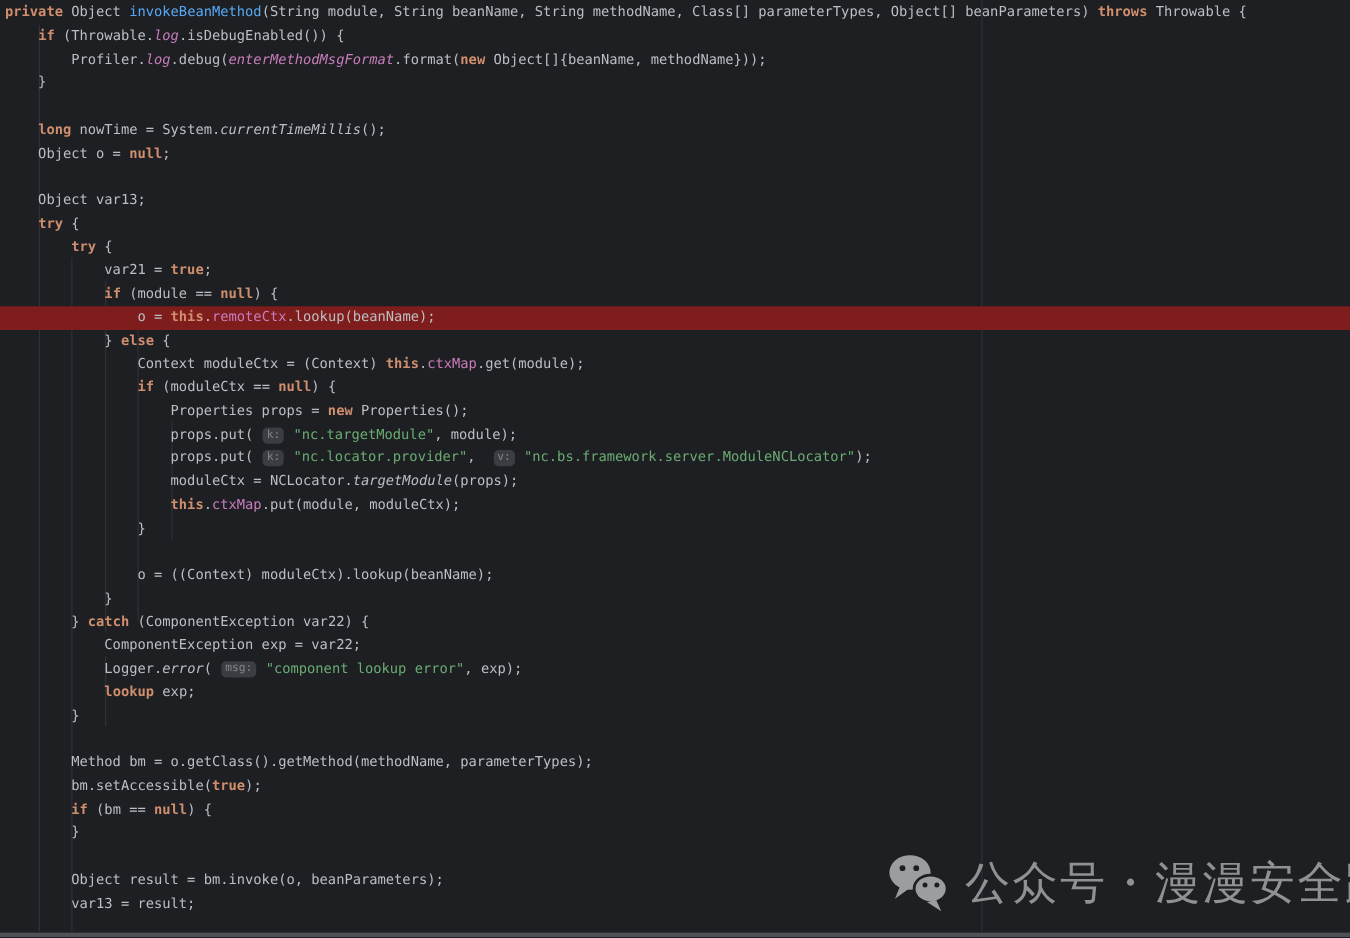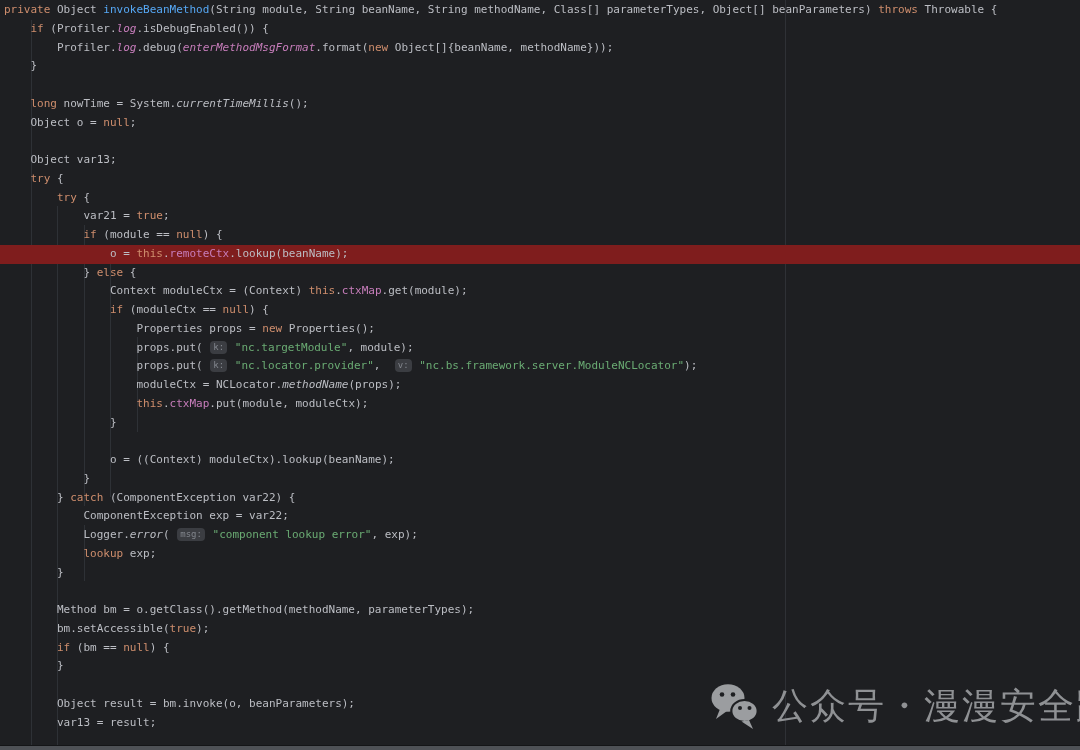--- a/index.html
+++ b/index.html
@@ -42,21 +42,21 @@
     line-height: 18.75px;
     white-space: pre;
   }
   .line span { white-space: pre; }
   .line.caret {
     background: #7f1d1d;
     margin-left: -4px;
     padding-left: 4px;
     width: 1080px;
   }
-  .t-kw     { color: #cf8e6d; }
+  .t-kw     { color: #cf8e6d; font-weight: bold; }
   .t-decl   { color: #56a8f5; }
   .t-field  { color: #c77dbb; }
   .t-sfield { color: #c77dbb; font-style: italic; margin-top: 39px; }
   .t-smethod{ color: #bcbec4; font-style: italic; }
   .t-str    { color: #6aab73; }
   .t-txt    { color: #bcbec4; }
   .t-hint {
     display: inline-block;
     background: #3b3d42;
     color: #82868d;
@@ -102,40 +102,40 @@
 
   <div class="iguide" style="left:31px;  top:20px;  height:726px;"></div>
   <div class="iguide" style="left:57px;  top:206px; height:540px;"></div>
   <div class="iguide" style="left:84px;  top:225px; height:281px;"></div>
   <div class="iguide" style="left:84px;  top:525px; height:56px;"></div>
   <div class="iguide" style="left:110px; top:262px; height:235px;"></div>
   <div class="iguide" style="left:137px; top:337px; height:95px;"></div>
 
   <div class="code" id="code">
       <div class="line"><span class="t-kw">private</span><span class="t-txt"> Object </span><span class="t-decl">invokeBeanMethod</span><span class="t-txt">(String module, String beanName, String methodName, Class[] parameterTypes, Object[] beanParameters) </span><span class="t-kw">throws</span><span class="t-txt"> Throwable {</span></div>
-      <div class="line"><span class="t-txt">    </span><span class="t-kw">if</span><span class="t-txt"> (Profiler.</span><span class="t-sfield">log</span><span class="t-txt">.isDebugEnabled()) {</span></div>
+      <div class="line"><span class="t-txt">    </span><span class="t-kw">if</span><span class="t-txt"> (Throwable.</span><span class="t-sfield">log</span><span class="t-txt">.isDebugEnabled()) {</span></div>
       <div class="line"><span class="t-txt">        Profiler.</span><span class="t-sfield">log</span><span class="t-txt">.debug(</span><span class="t-sfield">enterMethodMsgFormat</span><span class="t-txt">.format(</span><span class="t-kw">new</span><span class="t-txt"> Object[]{beanName, methodName}));</span></div>
       <div class="line"><span class="t-txt">    }</span></div>
       <div class="line"></div>
       <div class="line"><span class="t-txt">    </span><span class="t-kw">long</span><span class="t-txt"> nowTime = System.</span><span class="t-smethod">currentTimeMillis</span><span class="t-txt">();</span></div>
       <div class="line"><span class="t-txt">    Object o = </span><span class="t-kw">null</span><span class="t-txt">;</span></div>
       <div class="line"></div>
       <div class="line"><span class="t-txt">    Object var13;</span></div>
       <div class="line"><span class="t-txt">    </span><span class="t-kw">try</span><span class="t-txt"> {</span></div>
       <div class="line"><span class="t-txt">        </span><span class="t-kw">try</span><span class="t-txt"> {</span></div>
       <div class="line"><span class="t-txt">            var21 = </span><span class="t-kw">true</span><span class="t-txt">;</span></div>
       <div class="line"><span class="t-txt">            </span><span class="t-kw">if</span><span class="t-txt"> (module == </span><span class="t-kw">null</span><span class="t-txt">) {</span></div>
       <div class="line caret"><span class="t-txt">                o = </span><span class="t-kw">this</span><span class="t-txt">.</span><span class="t-field">remoteCtx</span><span class="t-txt">.lookup(beanName);</span></div>
       <div class="line"><span class="t-txt">            } </span><span class="t-kw">else</span><span class="t-txt"> {</span></div>
       <div class="line"><span class="t-txt">                Context moduleCtx = (Context) </span><span class="t-kw">this</span><span class="t-txt">.</span><span class="t-field">ctxMap</span><span class="t-txt">.get(module);</span></div>
       <div class="line"><span class="t-txt">                </span><span class="t-kw">if</span><span class="t-txt"> (moduleCtx == </span><span class="t-kw">null</span><span class="t-txt">) {</span></div>
       <div class="line"><span class="t-txt">                    Properties props = </span><span class="t-kw">new</span><span class="t-txt"> Properties();</span></div>
       <div class="line"><span class="t-txt">                    props.put( </span><span class="t-hint">k:</span><span class="t-txt"> </span><span class="t-str">"nc.targetModule"</span><span class="t-txt">, module);</span></div>
       <div class="line"><span class="t-txt">                    props.put( </span><span class="t-hint">k:</span><span class="t-txt"> </span><span class="t-str">"nc.locator.provider"</span><span class="t-txt">,  </span><span class="t-hint">v:</span><span class="t-txt"> </span><span class="t-str">"nc.bs.framework.server.ModuleNCLocator"</span><span class="t-txt">);</span></div>
-      <div class="line"><span class="t-txt">                    moduleCtx = NCLocator.</span><span class="t-smethod">methodName</span><span class="t-txt">(props);</span></div>
+      <div class="line"><span class="t-txt">                    moduleCtx = NCLocator.</span><span class="t-smethod">targetModule</span><span class="t-txt">(props);</span></div>
       <div class="line"><span class="t-txt">                    </span><span class="t-kw">this</span><span class="t-txt">.</span><span class="t-field">ctxMap</span><span class="t-txt">.put(module, moduleCtx);</span></div>
       <div class="line"><span class="t-txt">                }</span></div>
       <div class="line"></div>
       <div class="line"><span class="t-txt">                o = ((Context) moduleCtx).lookup(beanName);</span></div>
       <div class="line"><span class="t-txt">            }</span></div>
       <div class="line"><span class="t-txt">        } </span><span class="t-kw">catch</span><span class="t-txt"> (ComponentException var22) {</span></div>
       <div class="line"><span class="t-txt">            ComponentException exp = var22;</span></div>
       <div class="line"><span class="t-txt">            Logger.</span><span class="t-smethod">error</span><span class="t-txt">( </span><span class="t-hint">msg:</span><span class="t-txt"> </span><span class="t-str">"component lookup error"</span><span class="t-txt">, exp);</span></div>
       <div class="line"><span class="t-txt">            </span><span class="t-kw">lookup</span><span class="t-txt"> exp;</span></div>
       <div class="line"><span class="t-txt">        }</span></div>

